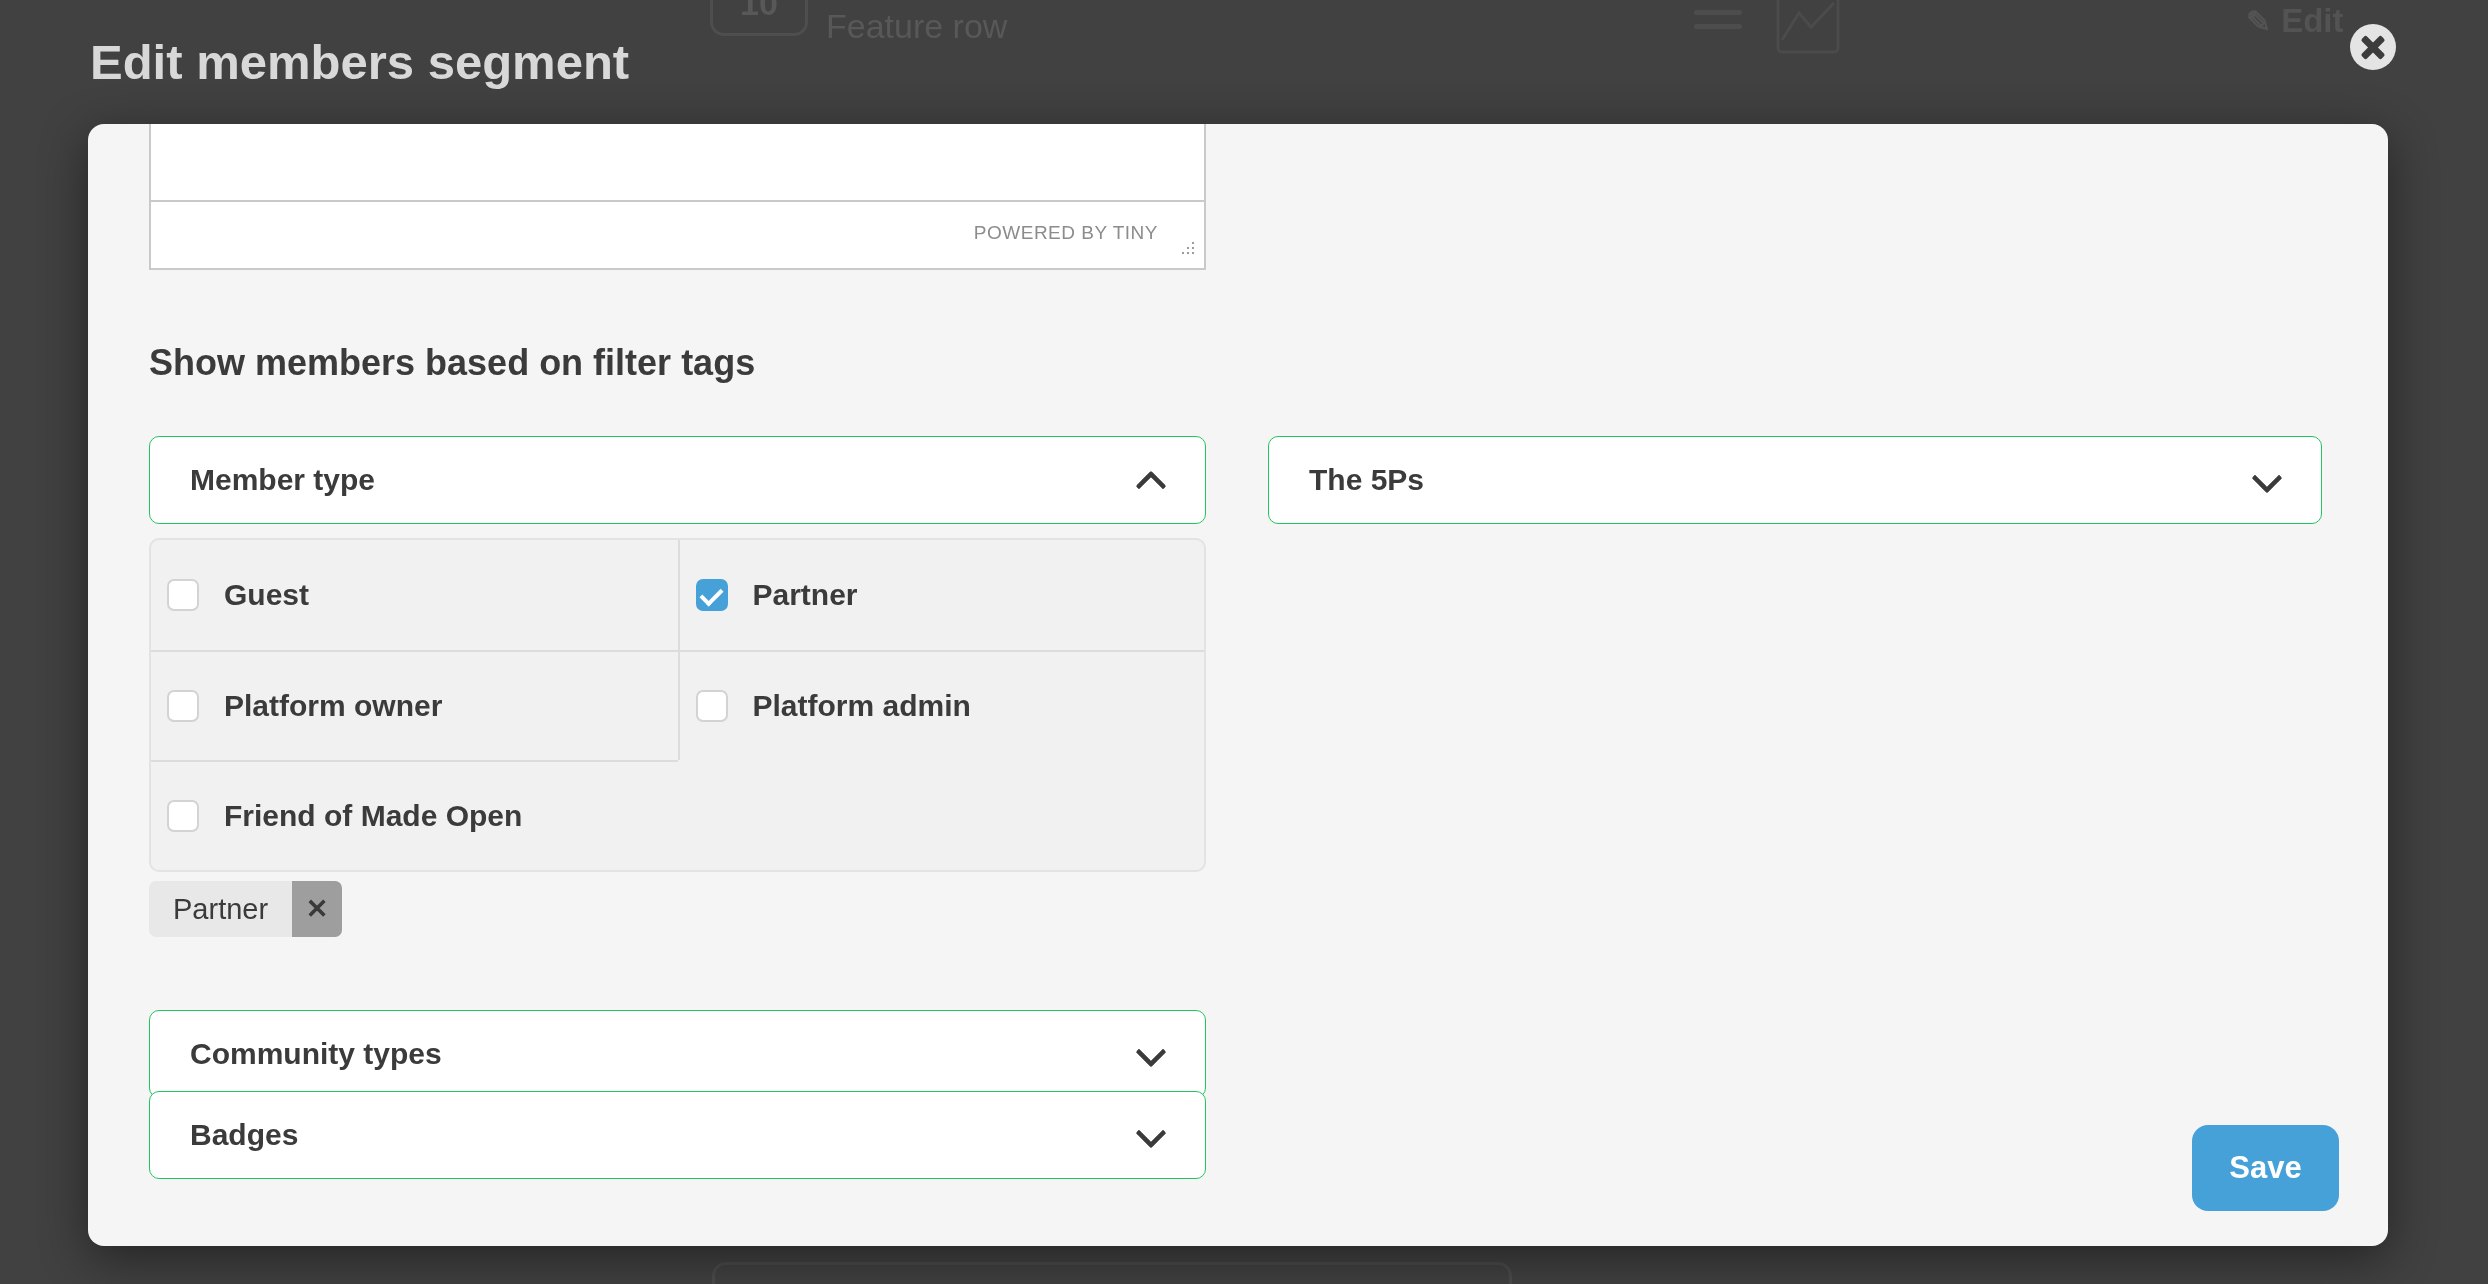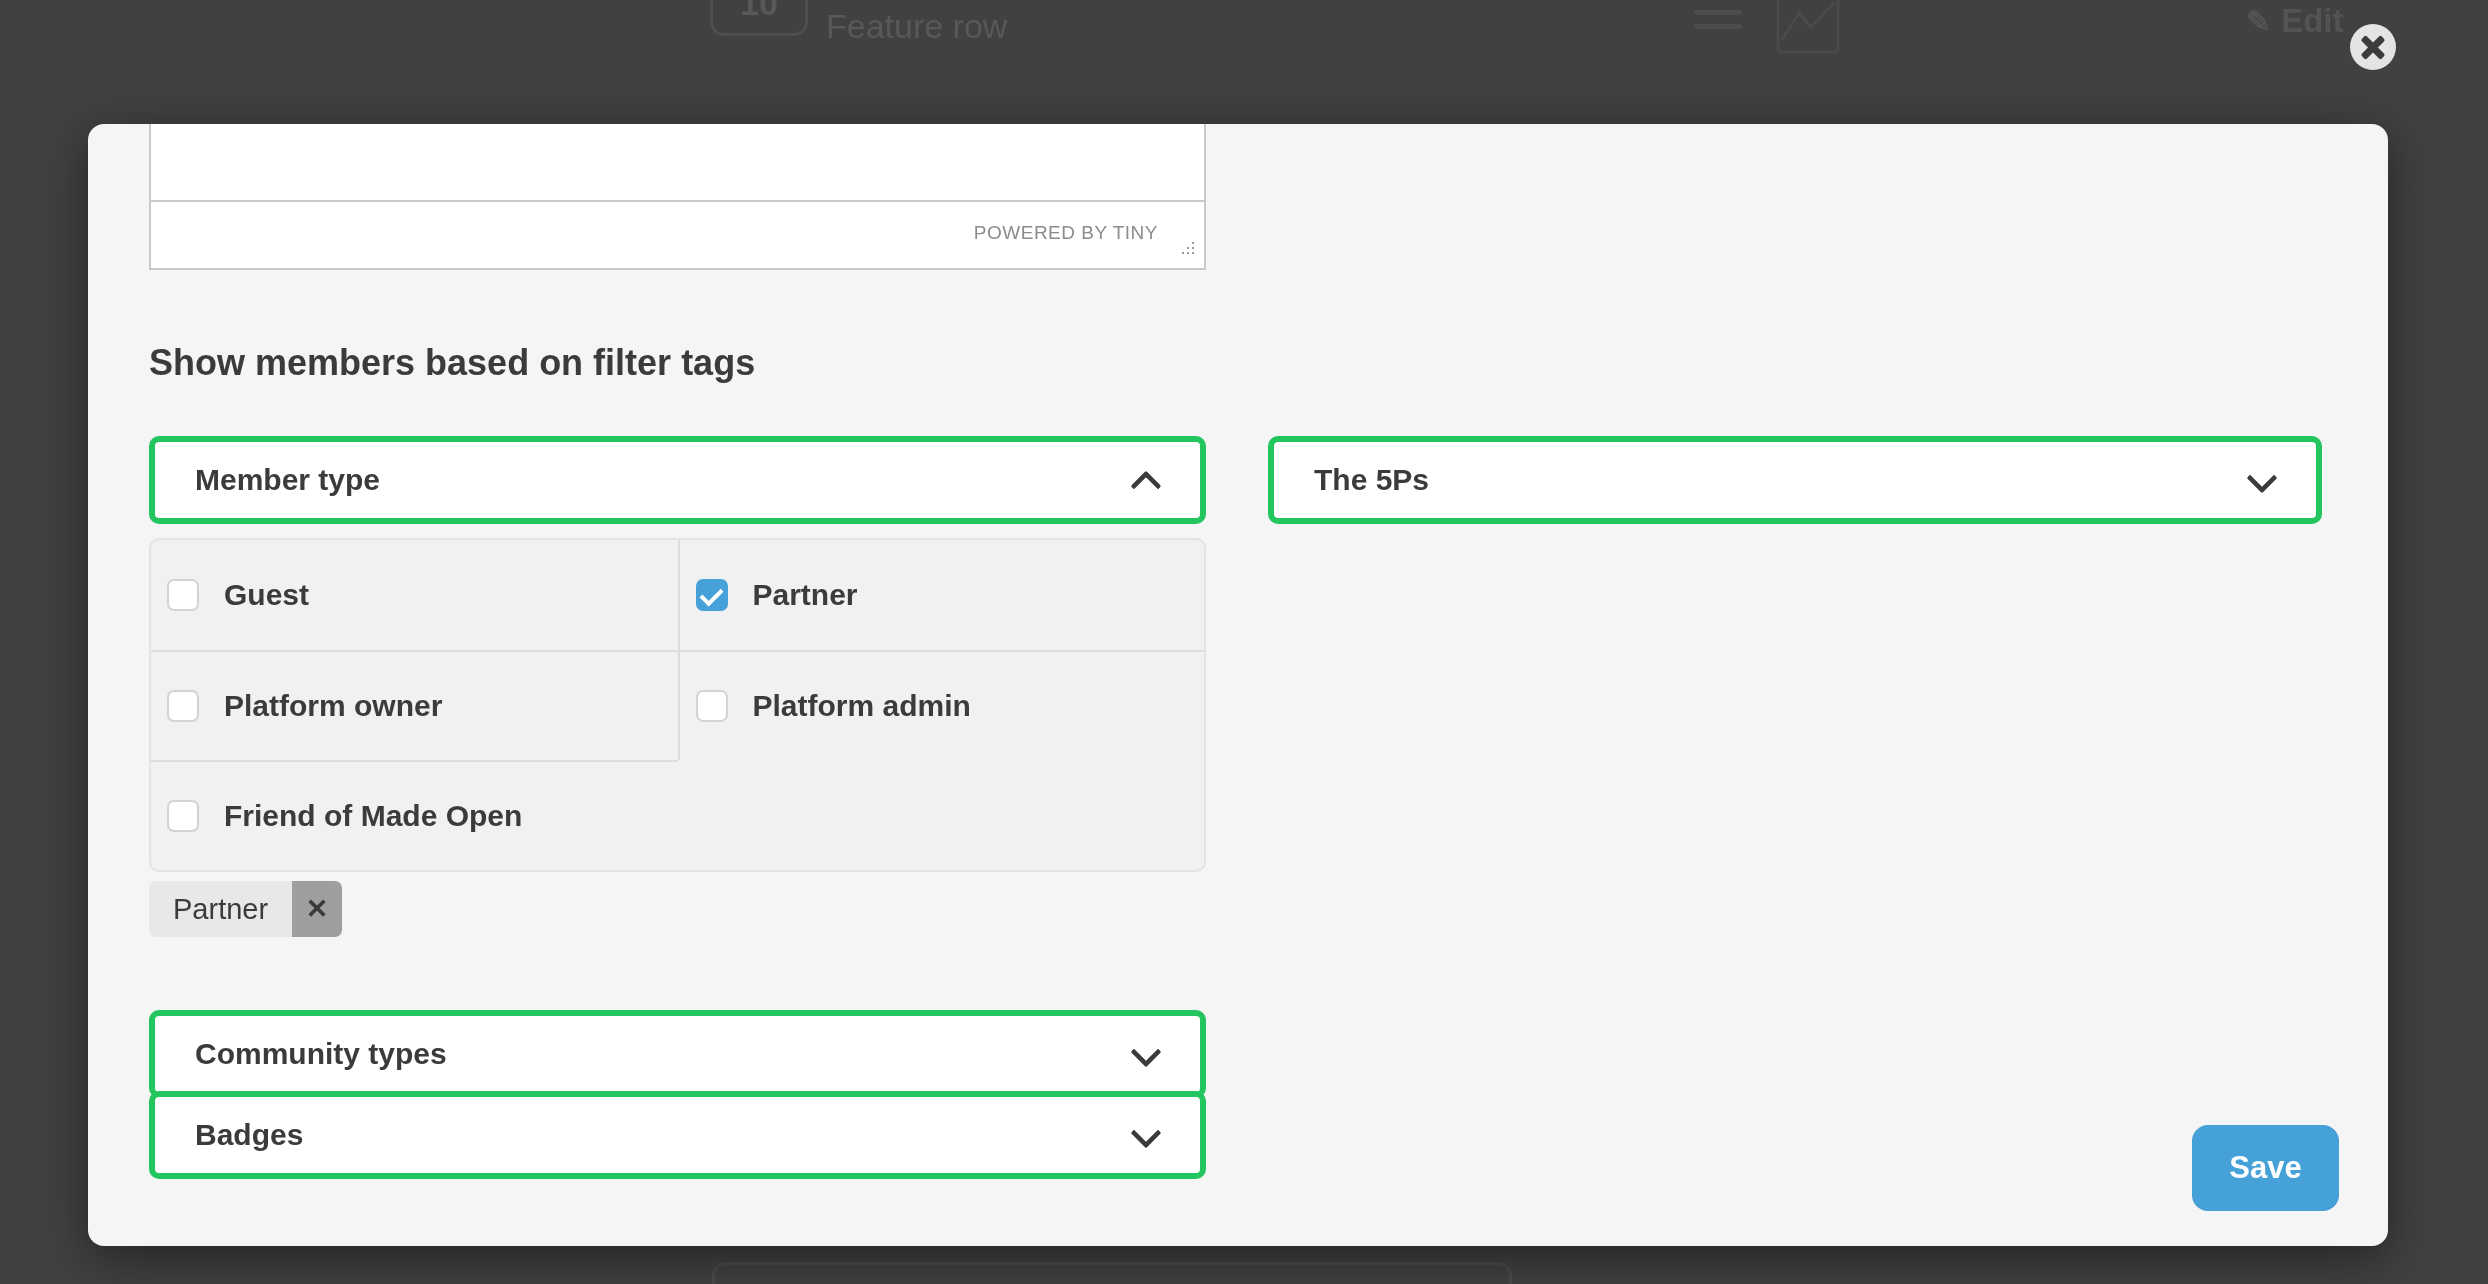--- a/index.html
+++ b/index.html
@@ -41,21 +41,21 @@
   #editor-statusbar { position:relative; height:62px; }
   #tiny-branding { position:absolute; right:46px; top:50%; transform:translateY(-50%);
     font-size:19px; letter-spacing:.5px; color:#8c8c8c; }
   #resize-grip { position:absolute; right:20px; bottom:20px; width:2px; height:2px;
     box-shadow: 10px 0 #9b9b9b, 10px 5px #9b9b9b, 5px 5px #9b9b9b,
                 10px 10px #9b9b9b, 5px 10px #9b9b9b, 0 10px #9b9b9b; }
 
   #filters-heading { position:absolute; left:61px; top:218px; font-size:36px; font-weight:bold; color:#3b3b3b; }
 
   
-  .dropdown { position:absolute; height:88px; background:#fff; border:6px solid #22c55e;
+  .dropdown { position:absolute; height:88px; background:#fff; border:1px solid #22c55e;
     border-radius:10px; display:flex; align-items:center; padding:0 90px 0 40px; cursor:pointer; }
   .dropdown .dd-label { font-size:30px; font-weight:bold; color:#3b3b3b; white-space:nowrap; }
   .chevron { position:absolute; right:42px; top:50%; width:27px; height:27px; margin-top:-14px; }
   .chevron::before { content:''; position:absolute; left:4px; top:1px; width:17px; height:17px;
     border-right:5px solid #3b3b3b; border-bottom:5px solid #3b3b3b; border-radius:2px;
     transform:rotate(45deg); }
   .chevron.up::before { transform:rotate(-135deg); top:9px; }
   #dd-member-type { left:61px; top:312px; width:1057px; }
   #dd-5ps        { left:1180px; top:312px; width:1054px; }
   #dd-community  { left:61px; top:846px; width:1057px;margin-top:40px; }
@@ -108,20 +108,21 @@
       <rect x="2" y="2" width="60" height="56" rx="4" fill="none" stroke="#4b4b4b" stroke-width="3"></rect>
       <polyline points="6,46 23,19 35,33 58,9" fill="none" stroke="#4b4b4b" stroke-width="3"></polyline>
     </svg>
   </div>
   <div id="bg-edit" class="bg-el">
     <span class="pencil">✎</span>
     <span>Edit</span>
   </div>
   <div id="bg-bottom-box" class="bg-el"></div>
 
+  <h1 id="modal-title">Edit members segment</h1>
   <div id="close-btn">
     <span>
       <span class="xbar a"></span><span class="xbar b"></span>
     </span>
   </div>
 
   <div id="modal" style="background: rgb(245, 245, 245);">
 
     <div id="editor">
       <div id="editor-content"></div>

